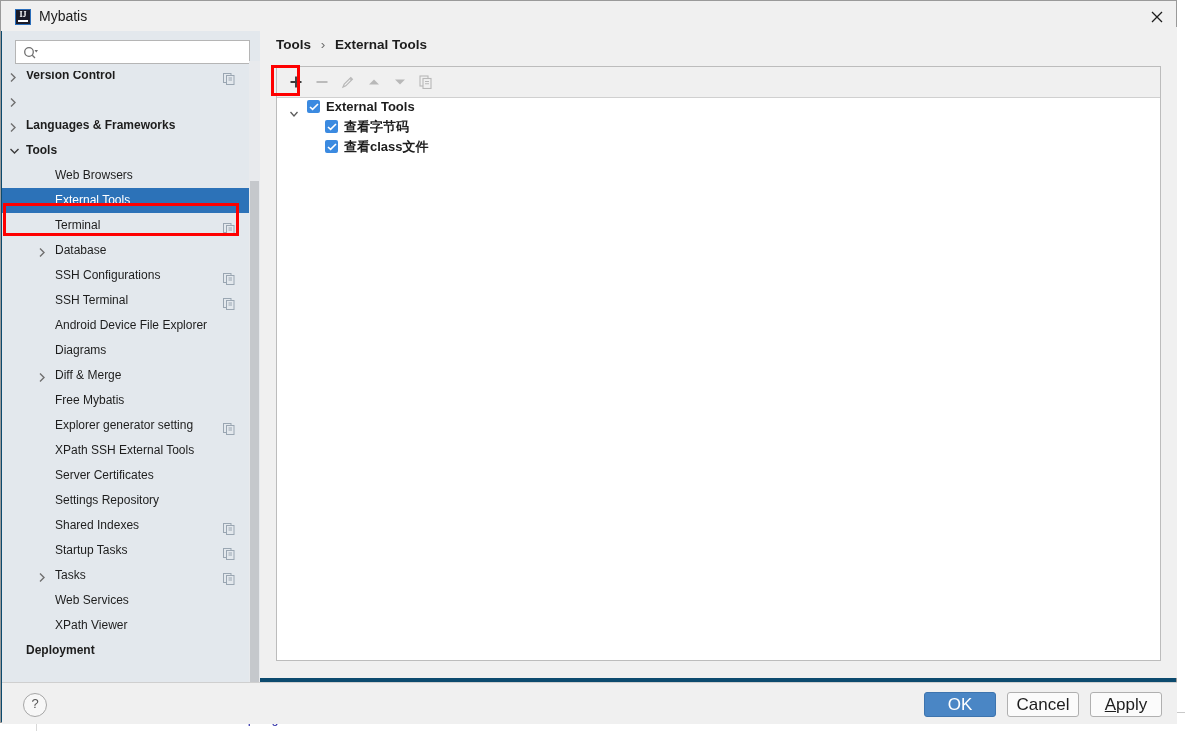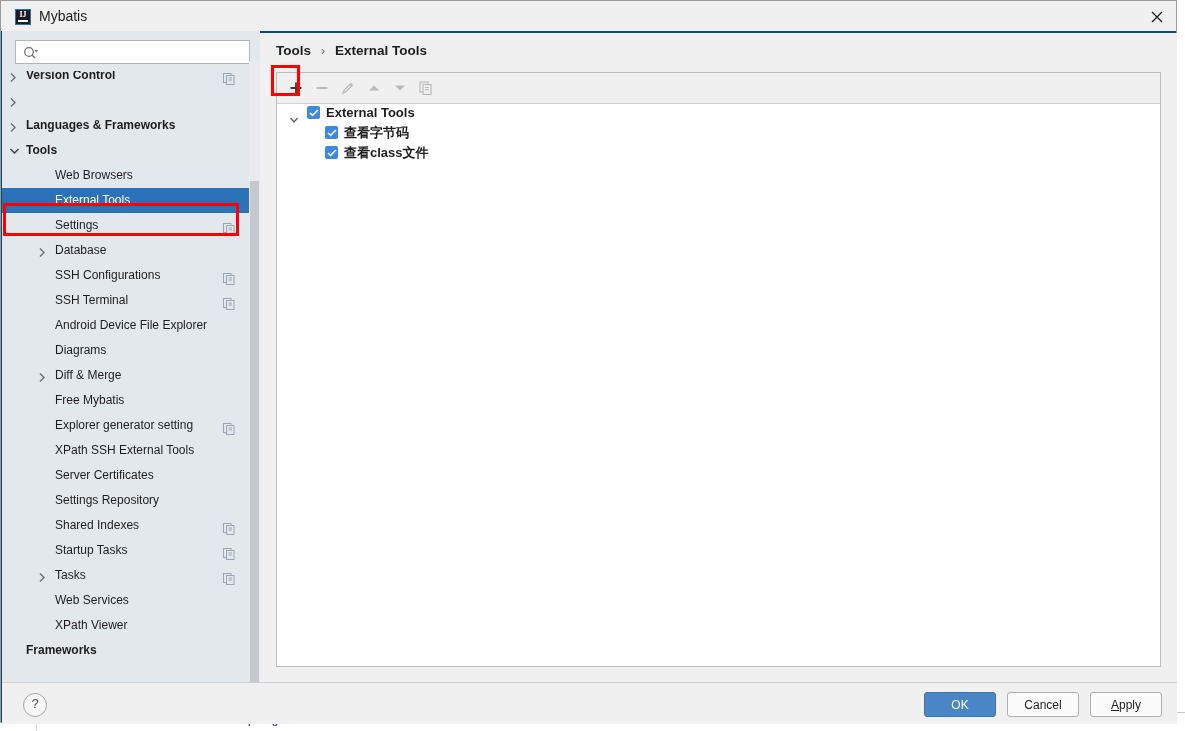--- a/index.html
+++ b/index.html
@@ -115,21 +115,21 @@
   
   .hl{
     position:absolute;border:3px solid #fe0000;box-sizing:border-box;
     pointer-events:none;
   }
   .hl-sidebar{left:3px;top:203px;width:236px;height:33px;}
   .hl-plus{left:271px;top:65px;width:29px;height:31px;}
 
   
   .right-pane{
-    position:absolute;left:259px;top:32px;width:917px;height:651px;
+    position:absolute;left:259px;top:26px;width:917px;height:651px;
     background:#f0f0f0;
   }
   .breadcrumb{
     position:absolute;left:16px;top:8px;height:20px;line-height:20px;
     font-size:13.5px;font-weight:bold;color:#1d1d1d;white-space:nowrap;
   }
   .bc-sep{color:#6b6b6b;font-weight:normal;padding:0 6px;}
 
   .content-box{
     position:absolute;left:16px;top:39px;width:885px;height:595px;
@@ -168,21 +168,21 @@
   .help-btn{
     position:absolute;left:21px;top:10px;width:22px;height:22px;
     border:1px solid #a6a6a6;border-radius:50%;
     background:#f7f7f7;cursor:pointer;
     font-size:13px;color:#555;text-align:center;line-height:20px;
   }
   .btn{
     position:absolute;top:9px;height:25px;
     border:1px solid #b0b0b0;border-radius:3px;
     background:#fbfbfb;color:#1d1d1d;
-    font-family:"Liberation Sans",sans-serif;font-size:12px;
+    font-family:"Liberation Sans",sans-serif;font-size:17px;
     cursor:pointer;
     display:flex;align-items:center;justify-content:center;
     box-sizing:border-box;
   }
   .btn-ok{
     left:922px;width:72px;background:#4a86c5;border:1px solid #3d74ae;color:#ffffff;
   }
   .btn-cancel{left:1005px;width:72px;}
   .btn-apply{left:1088px;width:72px;}
   .btn-apply .u{text-decoration:underline;}
@@ -263,21 +263,21 @@
               </span>
               <span class="lbl" style="left: 24px;">Tools</span>
             </div>
             <div class="node">
               <span class="lbl" style="left: 53px;">Web Browsers</span>
             </div>
             <div class="node sel">
               <span class="lbl" style="left: 53px;">External Tools</span>
             </div>
             <div class="node">
-              <span class="lbl" style="left: 53px;">Settings</span>
+              <span class="lbl" style="left: 53px;">Terminal</span>
               <span class="cp"><svg width="12" height="12" viewBox="0 0 12 12">
                   <rect x="0.5" y="0.5" width="7.5" height="9" stroke="#9aa6b2" stroke-width="1" fill="none"></rect>
                   <rect x="3.5" y="2.5" width="7.5" height="9" stroke="#9aa6b2" stroke-width="1" fill="#e3e8ed"></rect>
                   <path d="M5.5 5 H9 M5.5 7 H9" stroke="#9aa6b2" stroke-width="1"></path>
                 </svg></span>
             </div>
             <div class="node">
               <span class="arw" style="left: 33px;">
                 <svg width="8" height="11" viewBox="0 0 8 11">
                   <path d="M2 1.5 L6 5.5 L2 9.5" stroke="#6f6f6f" stroke-width="1.4" fill="none"></path>
@@ -364,21 +364,21 @@
                   <path d="M5.5 5 H9 M5.5 7 H9" stroke="#9aa6b2" stroke-width="1"></path>
                 </svg></span>
             </div>
             <div class="node">
               <span class="lbl" style="left: 53px;">Web Services</span>
             </div>
             <div class="node">
               <span class="lbl" style="left: 53px;">XPath Viewer</span>
             </div>
             <div class="node grp">
-              <span class="lbl" style="left: 24px;">Frameworks</span>
+              <span class="lbl" style="left: 24px;">Deployment</span>
             </div>
           </div>
       </div>
 
       <div class="lsb-track"></div>
       <div class="lsb-thumb"></div>
     </div>
 
     <div class="right-pane">
 

